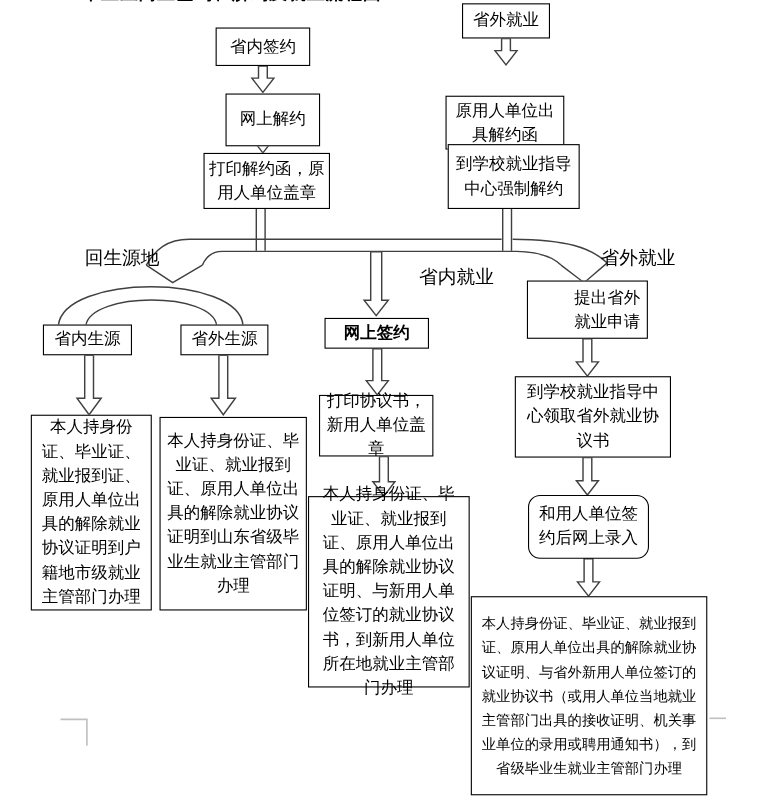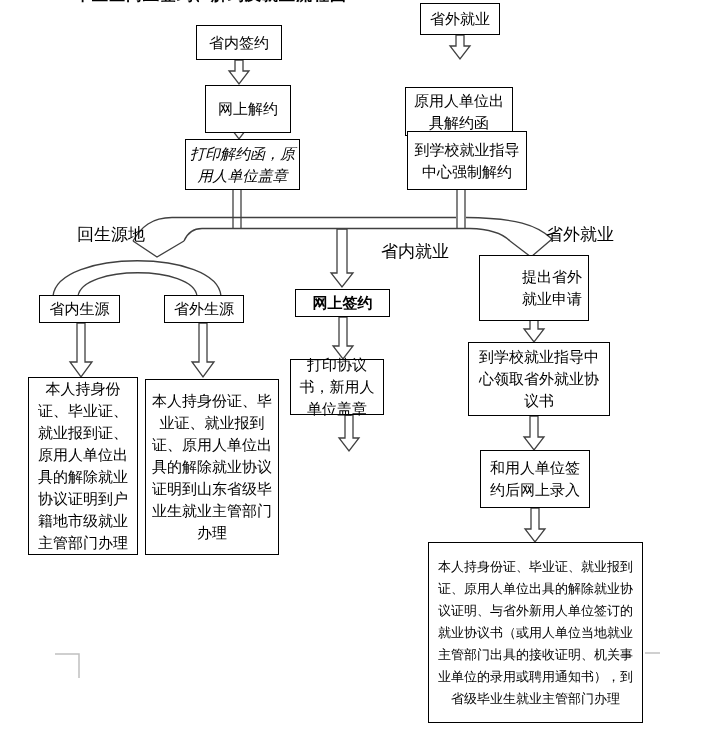--- a/index.html
+++ b/index.html
@@ -85,42 +85,43 @@
   </svg>
 
   <div class="node small" style="left:196px;top:25px;width:86px;height:35px;">省内签约</div>
 
   <div class="node small" style="left:420px;top:3px;width:80px;height:32px;">省外就业</div>
 
   <div class="node small" style="left:205px;top:85px;width:86px;height:48px;">网上解约</div>
 
   <div class="node small" style="left:405px;top:59px;width:108px;height:49px;margin-top:28px;">原用人单位出具解约函</div>
 
-  <div class="node small" style="left:185px;top:139px;width:115px;height:51px;font-style:italic;">打印解约函，原用人单位盖章</div>
+  <div class="node small" style="left:185px;top:139px;width:115px;height:51px;">打印解约函，原用人单位盖章</div>
 
   <div class="node small" style="left:407px;top:131px;width:120px;height:59px;">到学校就业指导中心强制解约</div>
 
   <div class="node small" style="left:39px;top:295px;width:81px;height:28px;">省内生源</div>
 
   <div class="node small" style="left:164px;top:295px;width:80px;height:28px;">省外生源</div>
 
   <div class="node small" style="left:295px;top:289px;width:95px;height:28px;font-weight:bold;">网上签约</div>
 
-  <div class="node small" style="left:479px;top:255px;width:110px;height:66px;padding-left:40px;">提出省外就业申请</div>
+  <div class="node small" style="left:479px;top:255px;width:110px;height:53px;padding-left:40px;">提出省外就业申请</div>
 
   <div class="node big" style="left:28px;top:377px;width:110px;height:178px;">本人持身份证、毕业证、就业报到证、原用人单位出具的解除就业协议证明到户籍地市级就业主管部门办理</div>
 
   <div class="node big" style="left:145px;top:379px;width:134px;height:176px;">本人持身份证、毕业证、就业报到证、原用人单位出具的解除就业协议证明到山东省级毕业生就业主管部门办理</div>
 
-  <div class="node small" style="left:290px;top:359px;width:94px;height:56px;">打印协议书，新用人单位盖章</div>
+  <div class="node small" style="left:290px;top:359px;width:104px;height:56px;">打印协议书，新用人单位盖章</div>
 
+  <div class="node big" style="left:280px;top:451px;width:147px;height:174px;">本人持身份证、毕业证、就业报到证、原用人单位出具的解除就业协议证明、与新用人单位签订的就业协议书，到新用人单位所在地就业主管部门办理</div>
 
   <div class="node small" style="left:468px;top:342px;width:142px;height:74px;">到学校就业指导中心领取省外就业协议书</div>
 
-  <div class="node small" style="left:480px;top:450px;width:110px;height:58px;">和用人单位签约后网上录入</div>
+  <div class="node small" style="left:480px;top:450px;width:110px;height:58px;border-radius:11px;">和用人单位签约后网上录入</div>
 
   <div class="node big dense" style="left:428px;top:542px;width:215px;height:181px;">本人持身份证、毕业证、就业报到证、原用人单位出具的解除就业协议证明、与省外新用人单位签订的就业协议书（或用人单位当地就业主管部门出具的接收证明、机关事业单位的录用或聘用通知书），到省级毕业生就业主管部门办理</div>
 
   <div class="flabel" style="left:77px;top:226px;">回生源地</div>
   <div class="flabel" style="left:357px;top:243px;margin-left:24px;">省内就业</div>
   <div class="flabel" style="left:546px;top:226px;">省外就业</div>
 
 </div>
 
 </body></html>

